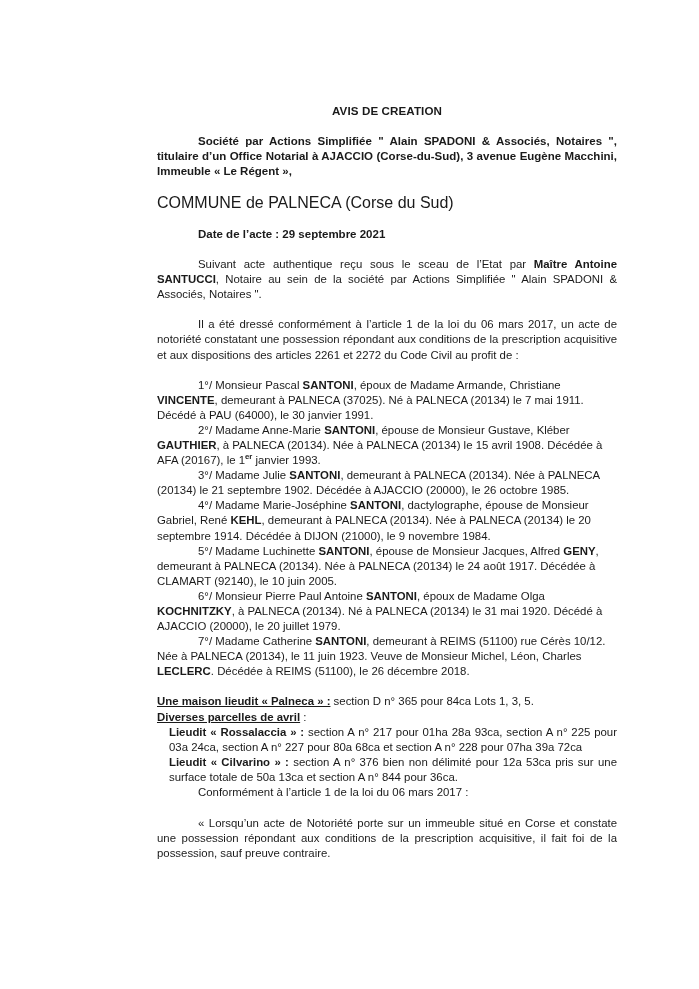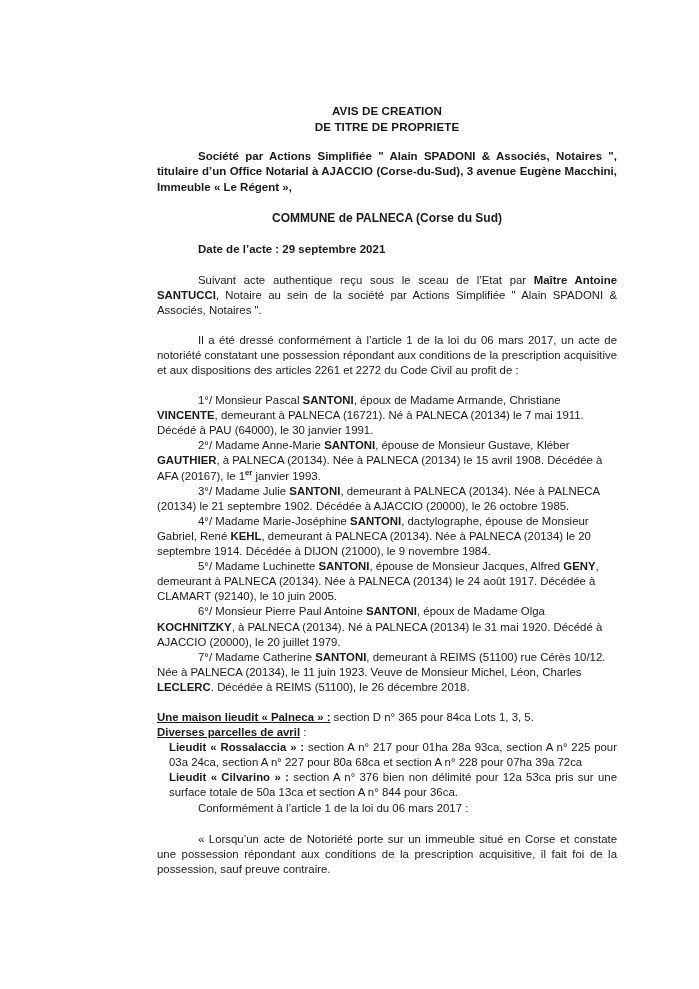--- a/index.html
+++ b/index.html
@@ -44,23 +44,23 @@
     font-weight: bold;
     font-size: 11.5px;
     line-height: 15.4px;
     text-align: justify;
     text-align-last: left;
     text-indent: 41px;
   }
 
   .commune {
     margin-top: 15.5px;
-    text-align: center;
-    font-weight: bold;
-    font-size: 12px;
+    text-align: left;
+    font-weight: normal;
+    font-size: 16px;
     line-height: 15.4px;
   }
 
   .date-line {
     margin-top: 16px;
     font-weight: bold;
     font-size: 11.5px;
     line-height: 15.4px;
     padding-left: 41px;
   }
@@ -101,36 +101,35 @@
   sup { font-size: 0.68em; vertical-align: super; line-height: 0; }
 </style>
 </head>
 <body>
 
 <div class="page">
   <div class="doc">
 
     <div class="title-block">
       <span class="title-line">AVIS DE CREATION</span>
-      <span class="title-line">DE TITRE DE PROPRIETE</span>
     </div>
 
     <div class="firm-block">Société par Actions Simplifiée " Alain SPADONI &amp; Associés, Notaires ", titulaire d’un Office Notarial à AJACCIO (Corse-du-Sud), 3 avenue Eugène Macchini, Immeuble « Le Régent »,</div>
 
     <div class="commune">COMMUNE de PALNECA (Corse du Sud)</div>
 
     <div class="date-line">Date de l’acte : 29 septembre 2021</div>
 
     <p class="para spaced"><span>Suivant acte authentique reçu sous le sceau de l’Etat par </span><b>Maître Antoine SANTUCCI</b><span>, Notaire au sein de la société par Actions Simplifiée " Alain SPADONI &amp; Associés, Notaires ".</span></p>
 
     <p class="para spaced">Il a été dressé conformément à l’article 1 de la loi du 06 mars 2017, un acte de notoriété constatant une possession répondant aux conditions de la prescription acquisitive et aux dispositions des articles 2261 et 2272 du Code Civil au profit de :</p>
 
     <div class="items-block">
 
-      <p class="item"><span>1°/</span><span> Monsieur Pascal </span><b>SANTONI</b><span>,  époux de Madame Armande, Christiane </span><b>VINCENTE</b><span>, demeurant à PALNECA (16721). Né à PALNECA (20134) le 7 mai 1911. Décédé à PAU (64000), le 30 janvier 1991.</span></p>
+      <p class="item"><span>1°/</span><span> Monsieur Pascal </span><b>SANTONI</b><span>,  époux de Madame Armande, Christiane </span><b>VINCENTE</b><span>, demeurant à PALNECA (37025). Né à PALNECA (20134) le 7 mai 1911. Décédé à PAU (64000), le 30 janvier 1991.</span></p>
 
       <p class="item"><span>2°/</span><span> Madame Anne-Marie </span><b>SANTONI</b><span>, épouse de Monsieur Gustave, Kléber </span><b>GAUTHIER</b><span>, à PALNECA (20134). Née à PALNECA (20134) le 15 avril 1908. Décédée à AFA (20167), le 1</span><sup><b>er</b></sup><span> janvier 1993.</span></p>
 
       <p class="item"><span>3°/</span><span> Madame Julie </span><b>SANTONI</b><span>,  demeurant à PALNECA (20134). Née à PALNECA (20134) le 21 septembre 1902. Décédée à AJACCIO (20000), le 26 octobre 1985.</span></p>
 
       <p class="item"><span>4°/</span><span> Madame Marie-Joséphine </span><b>SANTONI</b><span>, dactylographe, épouse de Monsieur Gabriel, René </span><b>KEHL</b><span>, demeurant à  PALNECA (20134). Née à PALNECA (20134) le 20 septembre 1914. Décédée à DIJON (21000), le 9 novembre 1984.</span></p>
 
       <p class="item"><span>5°/</span><span> Madame Luchinette </span><b>SANTONI</b><span>, épouse de Monsieur Jacques, Alfred </span><b>GENY</b><span>, demeurant à PALNECA (20134). Née à PALNECA (20134) le 24 août 1917. Décédée à CLAMART (92140), le 10 juin 2005.</span></p>
 
       <p class="item"><span>6°/</span><span> Monsieur Pierre Paul Antoine </span><b>SANTONI</b><span>, époux de Madame Olga </span><b>KOCHNITZKY</b><span>, à  PALNECA (20134). Né à PALNECA (20134) le 31 mai 1920. Décédé à AJACCIO (20000), le 20 juillet 1979.</span></p>

